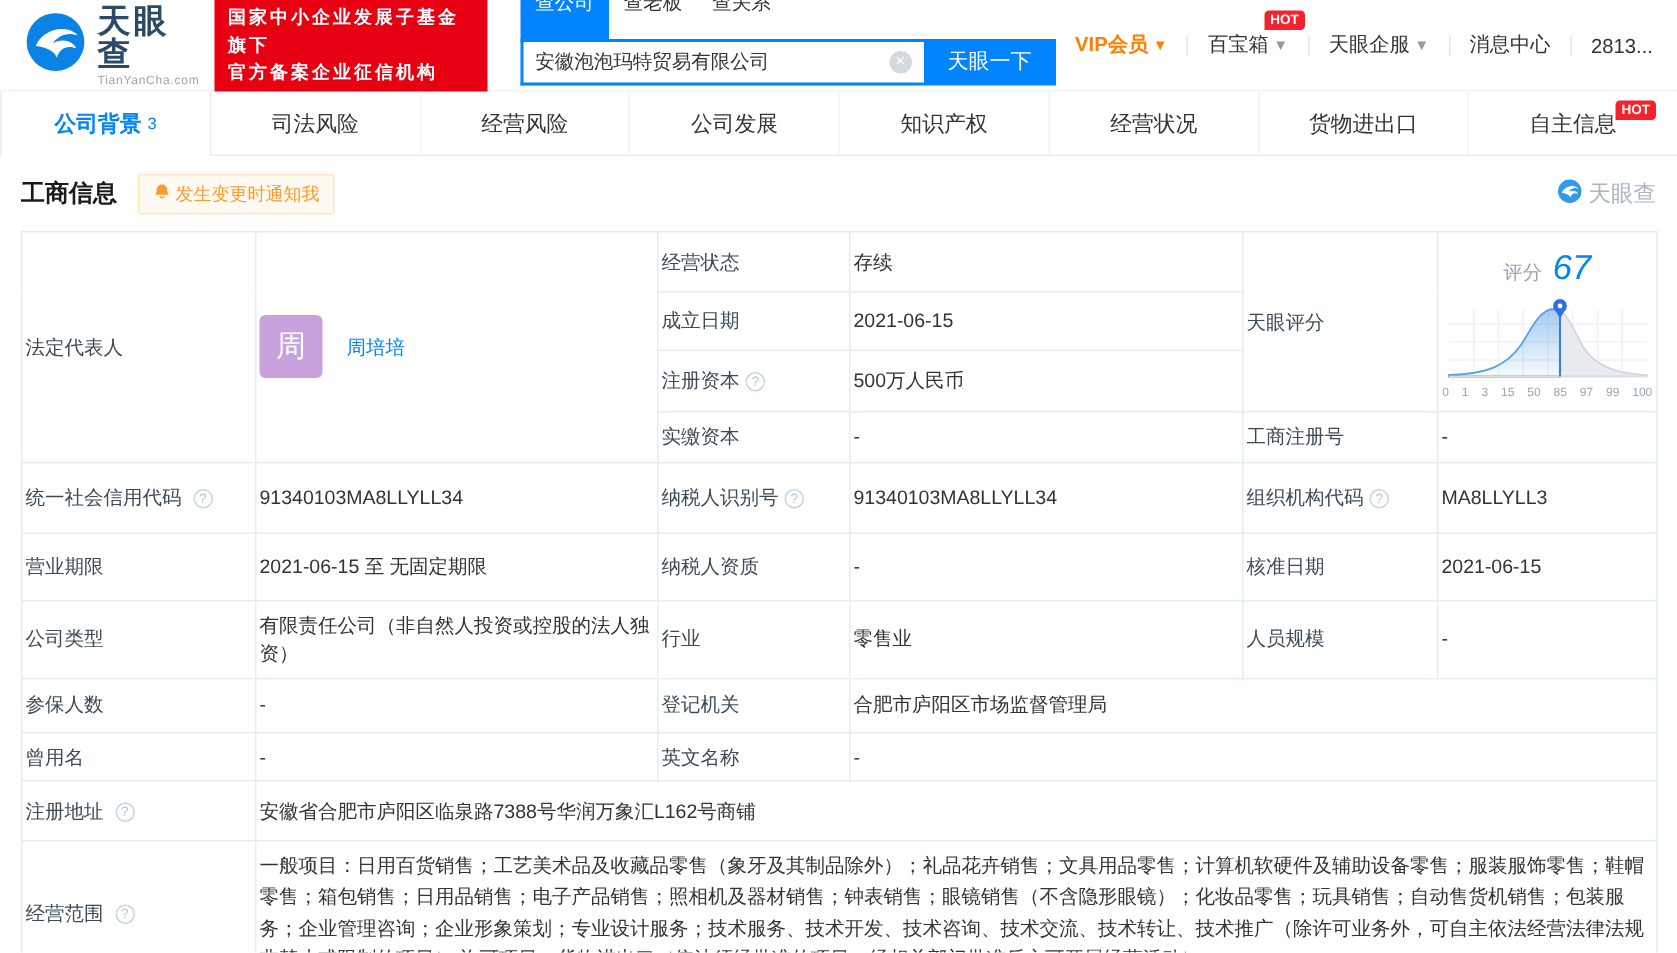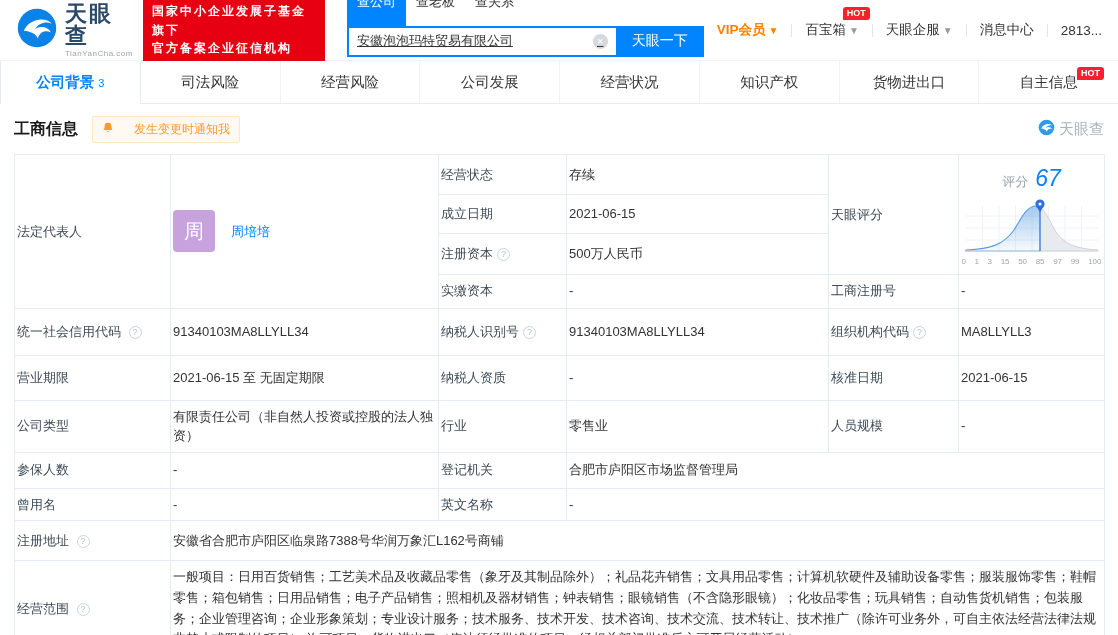--- a/index.html
+++ b/index.html
@@ -13,21 +13,21 @@
   .logo-brand { font-size:22px; font-weight:bold; color:#2b4a68; letter-spacing:2px; }
   .logo-domain { font-size:8px; color:#9aa5af; margin-top:3px; letter-spacing:.5px; }
   .red-badge { margin-left:10px; background:#e60012; color:#fff; font-size:12px; font-weight:bold;
     padding:4px 9px; line-height:1.55; letter-spacing:2px; }
   .search-block { margin-left:22px; width:396px; }
   .search-tabs { display:flex; align-items:flex-end; gap:0; height:22px; font-size:13px; }
   .search-tab { padding:15px 10px; color:#333; cursor:pointer; }
   .search-tab.active { background:#0084ff; color:#fff; }
   .search-row { display:flex; }
   .search-input-wrap { flex:1; display:flex; align-items:center; border:2px solid #0084ff;
-    border-right:none; height:31px; padding:0 8px; background:#fff;text-decoration:underline; }
+    border-right:none; height:31px; padding:0 8px; background:#fff; }
   .search-input-wrap input { flex:1; border:none; outline:none; font-size:13px; color:#333;
     font-family:inherit; background:transparent; }
   .clear-icon { width:15px; height:15px; border-radius:50%; background:#d4d9de; color:#fff;
     font-size:11px; line-height:15px; text-align:center; cursor:pointer; flex:0 0 auto; }
   .search-btn { width:88px; height:31px; background:#0084ff; color:#fff; border:none;
     font-size:14px; cursor:pointer; font-family:inherit; }
   .top-menu { margin-left:auto; display:flex; align-items:center; font-size:13.5px; color:#333;
     white-space:nowrap; }
   .menu-item { padding:0 13px; display:flex; align-items:center; gap:3px; cursor:pointer; position:relative; }
   .menu-item.vip { color:#ff8000; font-weight:bold; }
@@ -46,21 +46,21 @@
   .nav-tab:last-child { border-right:none; }
   .nav-tab.active { color:#0084ff; font-weight:bold; border-left:1px solid #e7ecf1;
     border-right:1px solid #e7ecf1; margin-bottom:-1px; background:#fff; }
   .tab-count { font-size:11px; color:#0084ff; margin-left:4px; font-weight:normal; }
   .tab-hot { position:absolute; top:6px; right:14px; }
 
   
   .content { padding:0 14px; }
   .section-head { height:50px; display:flex; align-items:center; }
   .section-title { font-size:16px; font-weight:bold; color:#1a1a1a; }
-  .notify-btn { margin-left:14px; display:inline-flex; align-items:center; gap:20px;
+  .notify-btn { margin-left:14px; display:inline-flex; align-items:center; gap:3px;
     font-size:12px; color:#ff9a2e; background:#fffaf1; border:1px solid #ffe7c2;
     padding:4px 9px; border-radius:2px; cursor:pointer; }
   .watermark { margin-left:auto; display:flex; align-items:center; gap:4px; color:#a9b4bf; font-size:15px; }
 
   
   table.biz { width:1090px; border-collapse:collapse; table-layout:fixed; font-size:13px; }
   table.biz td { border:1px solid #e3edf7; padding:6px 2px; vertical-align:middle;
     background:#fff; word-break:break-all; line-height:1.5; }
   td.lbl { background:#edf6fd; color:#3d4a56; }
   .qmark { display:inline-flex; align-items:center; justify-content:center; width:13px; height:13px;
@@ -150,24 +150,24 @@
   <div class="nav-tab">
     <span>司法风险</span>
   </div>
   <div class="nav-tab">
     <span>经营风险</span>
   </div>
   <div class="nav-tab">
     <span>公司发展</span>
   </div>
   <div class="nav-tab">
+    <span>知识产权</span>
+  </div>
+  <div class="nav-tab">
     <span>经营状况</span>
-  </div>
-  <div class="nav-tab">
-    <span>知识产权</span>
   </div>
   <div class="nav-tab">
     <span>货物进出口</span>
   </div>
   <div class="nav-tab">
     <span>自主信息</span>
     <span class="hot-badge tab-hot">HOT</span>
   </div>
 </nav>
 

